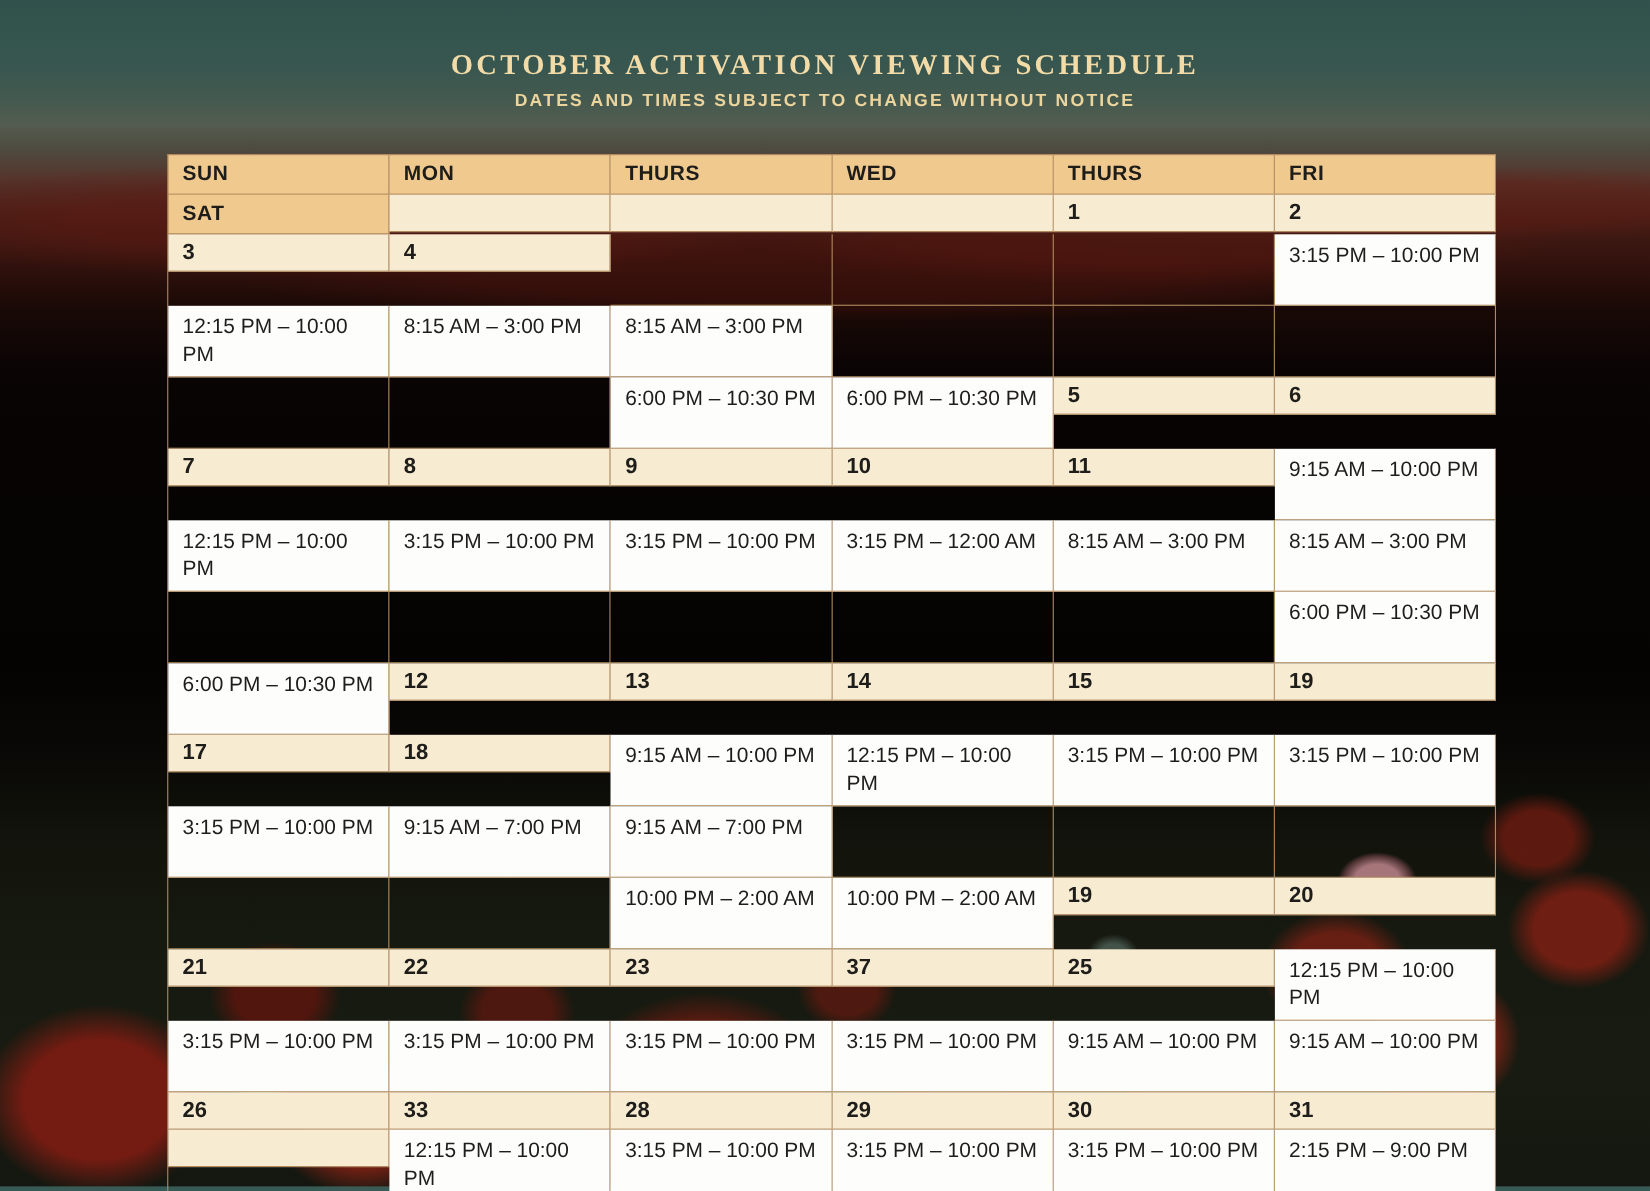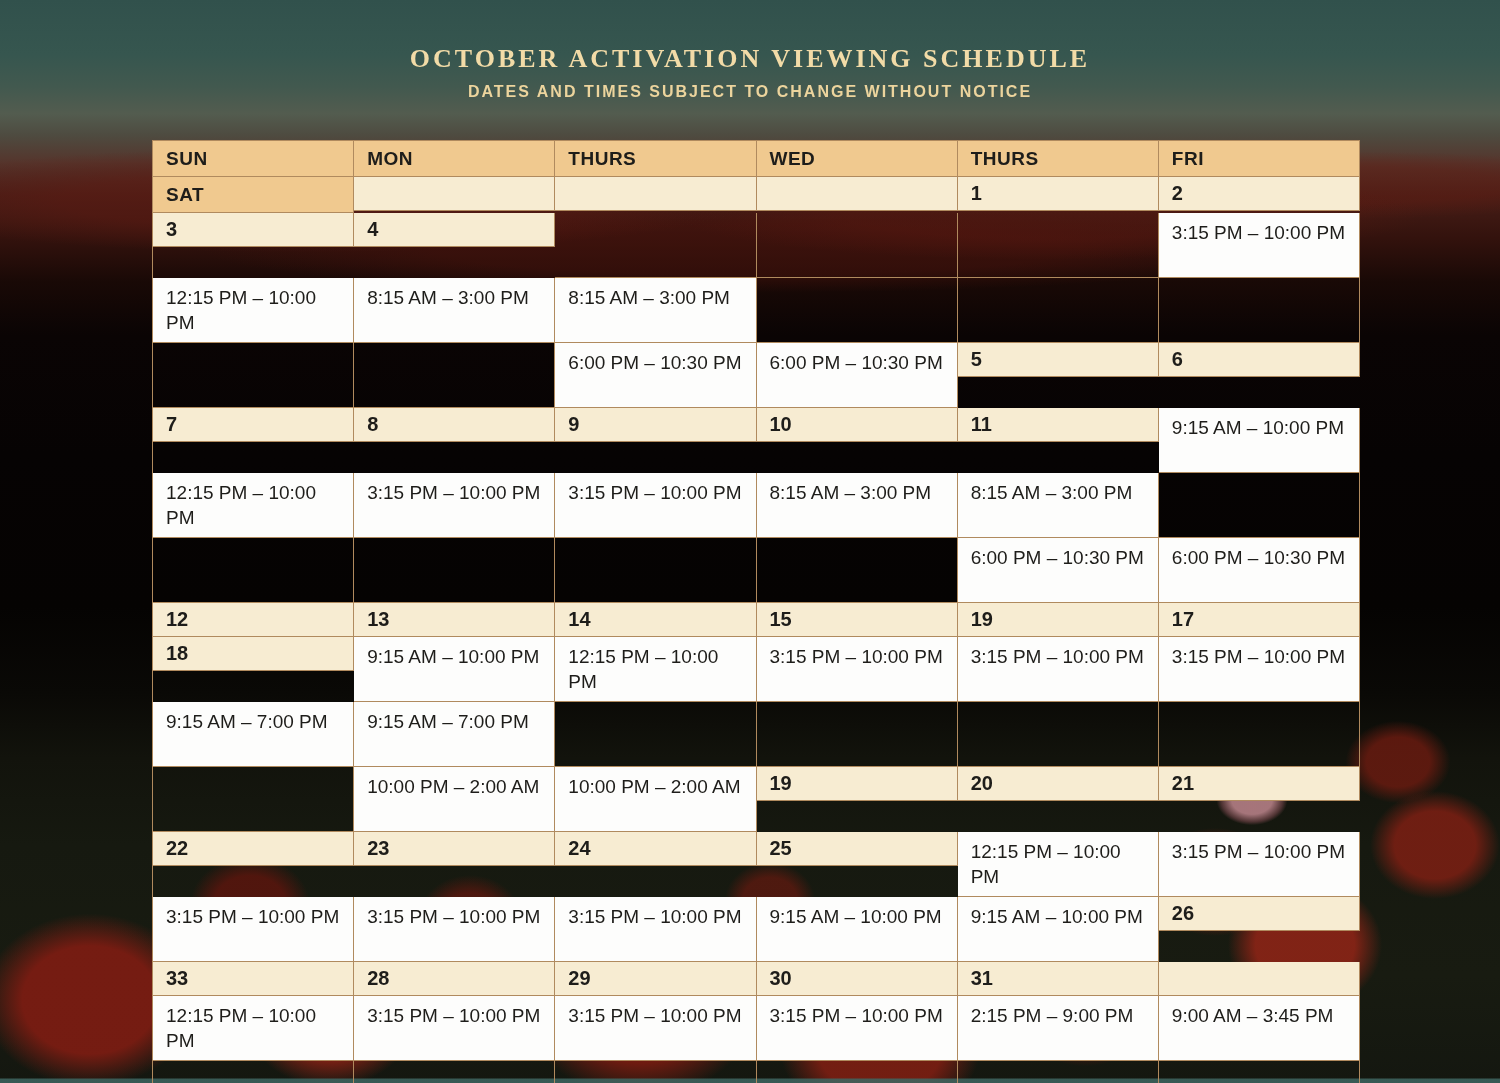--- a/index.html
+++ b/index.html
@@ -137,20 +137,21 @@
     <div class="cell date">6</div>
     <div class="cell date">7</div>
     <div class="cell date">8</div>
     <div class="cell date">9</div>
     <div class="cell date">10</div>
     <div class="cell date">11</div>
     <div class="cell time filled">9:15 AM – 10:00 PM</div>
     <div class="cell time filled">12:15 PM – 10:00 PM</div>
     <div class="cell time filled">3:15 PM – 10:00 PM</div>
     <div class="cell time filled">3:15 PM – 10:00 PM</div>
+    <div class="cell time filled">3:15 PM – 12:00 AM</div>
     <div class="cell time filled">8:15 AM – 3:00 PM</div>
     <div class="cell time filled">8:15 AM – 3:00 PM</div>
     <div class="cell time empty"></div>
     <div class="cell time empty"></div>
     <div class="cell time empty"></div>
     <div class="cell time empty"></div>
     <div class="cell time empty"></div>
     <div class="cell time filled">6:00 PM – 10:30 PM</div>
     <div class="cell time filled">6:00 PM – 10:30 PM</div>
     <div class="cell date">12</div>
@@ -172,21 +173,21 @@
     <div class="cell time empty"></div>
     <div class="cell time empty"></div>
     <div class="cell time empty"></div>
     <div class="cell time filled">10:00 PM – 2:00 AM</div>
     <div class="cell time filled">10:00 PM – 2:00 AM</div>
     <div class="cell date">19</div>
     <div class="cell date">20</div>
     <div class="cell date">21</div>
     <div class="cell date">22</div>
     <div class="cell date">23</div>
-    <div class="cell date">24</div>
+    <div class="cell date">37</div>
     <div class="cell date">25</div>
     <div class="cell time filled">12:15 PM – 10:00 PM</div>
     <div class="cell time filled">3:15 PM – 10:00 PM</div>
     <div class="cell time filled">3:15 PM – 10:00 PM</div>
     <div class="cell time filled">3:15 PM – 10:00 PM</div>
     <div class="cell time filled">3:15 PM – 10:00 PM</div>
     <div class="cell time filled">9:15 AM – 10:00 PM</div>
     <div class="cell time filled">9:15 AM – 10:00 PM</div>
     <div class="cell date">26</div>
     <div class="cell date">33</div>

